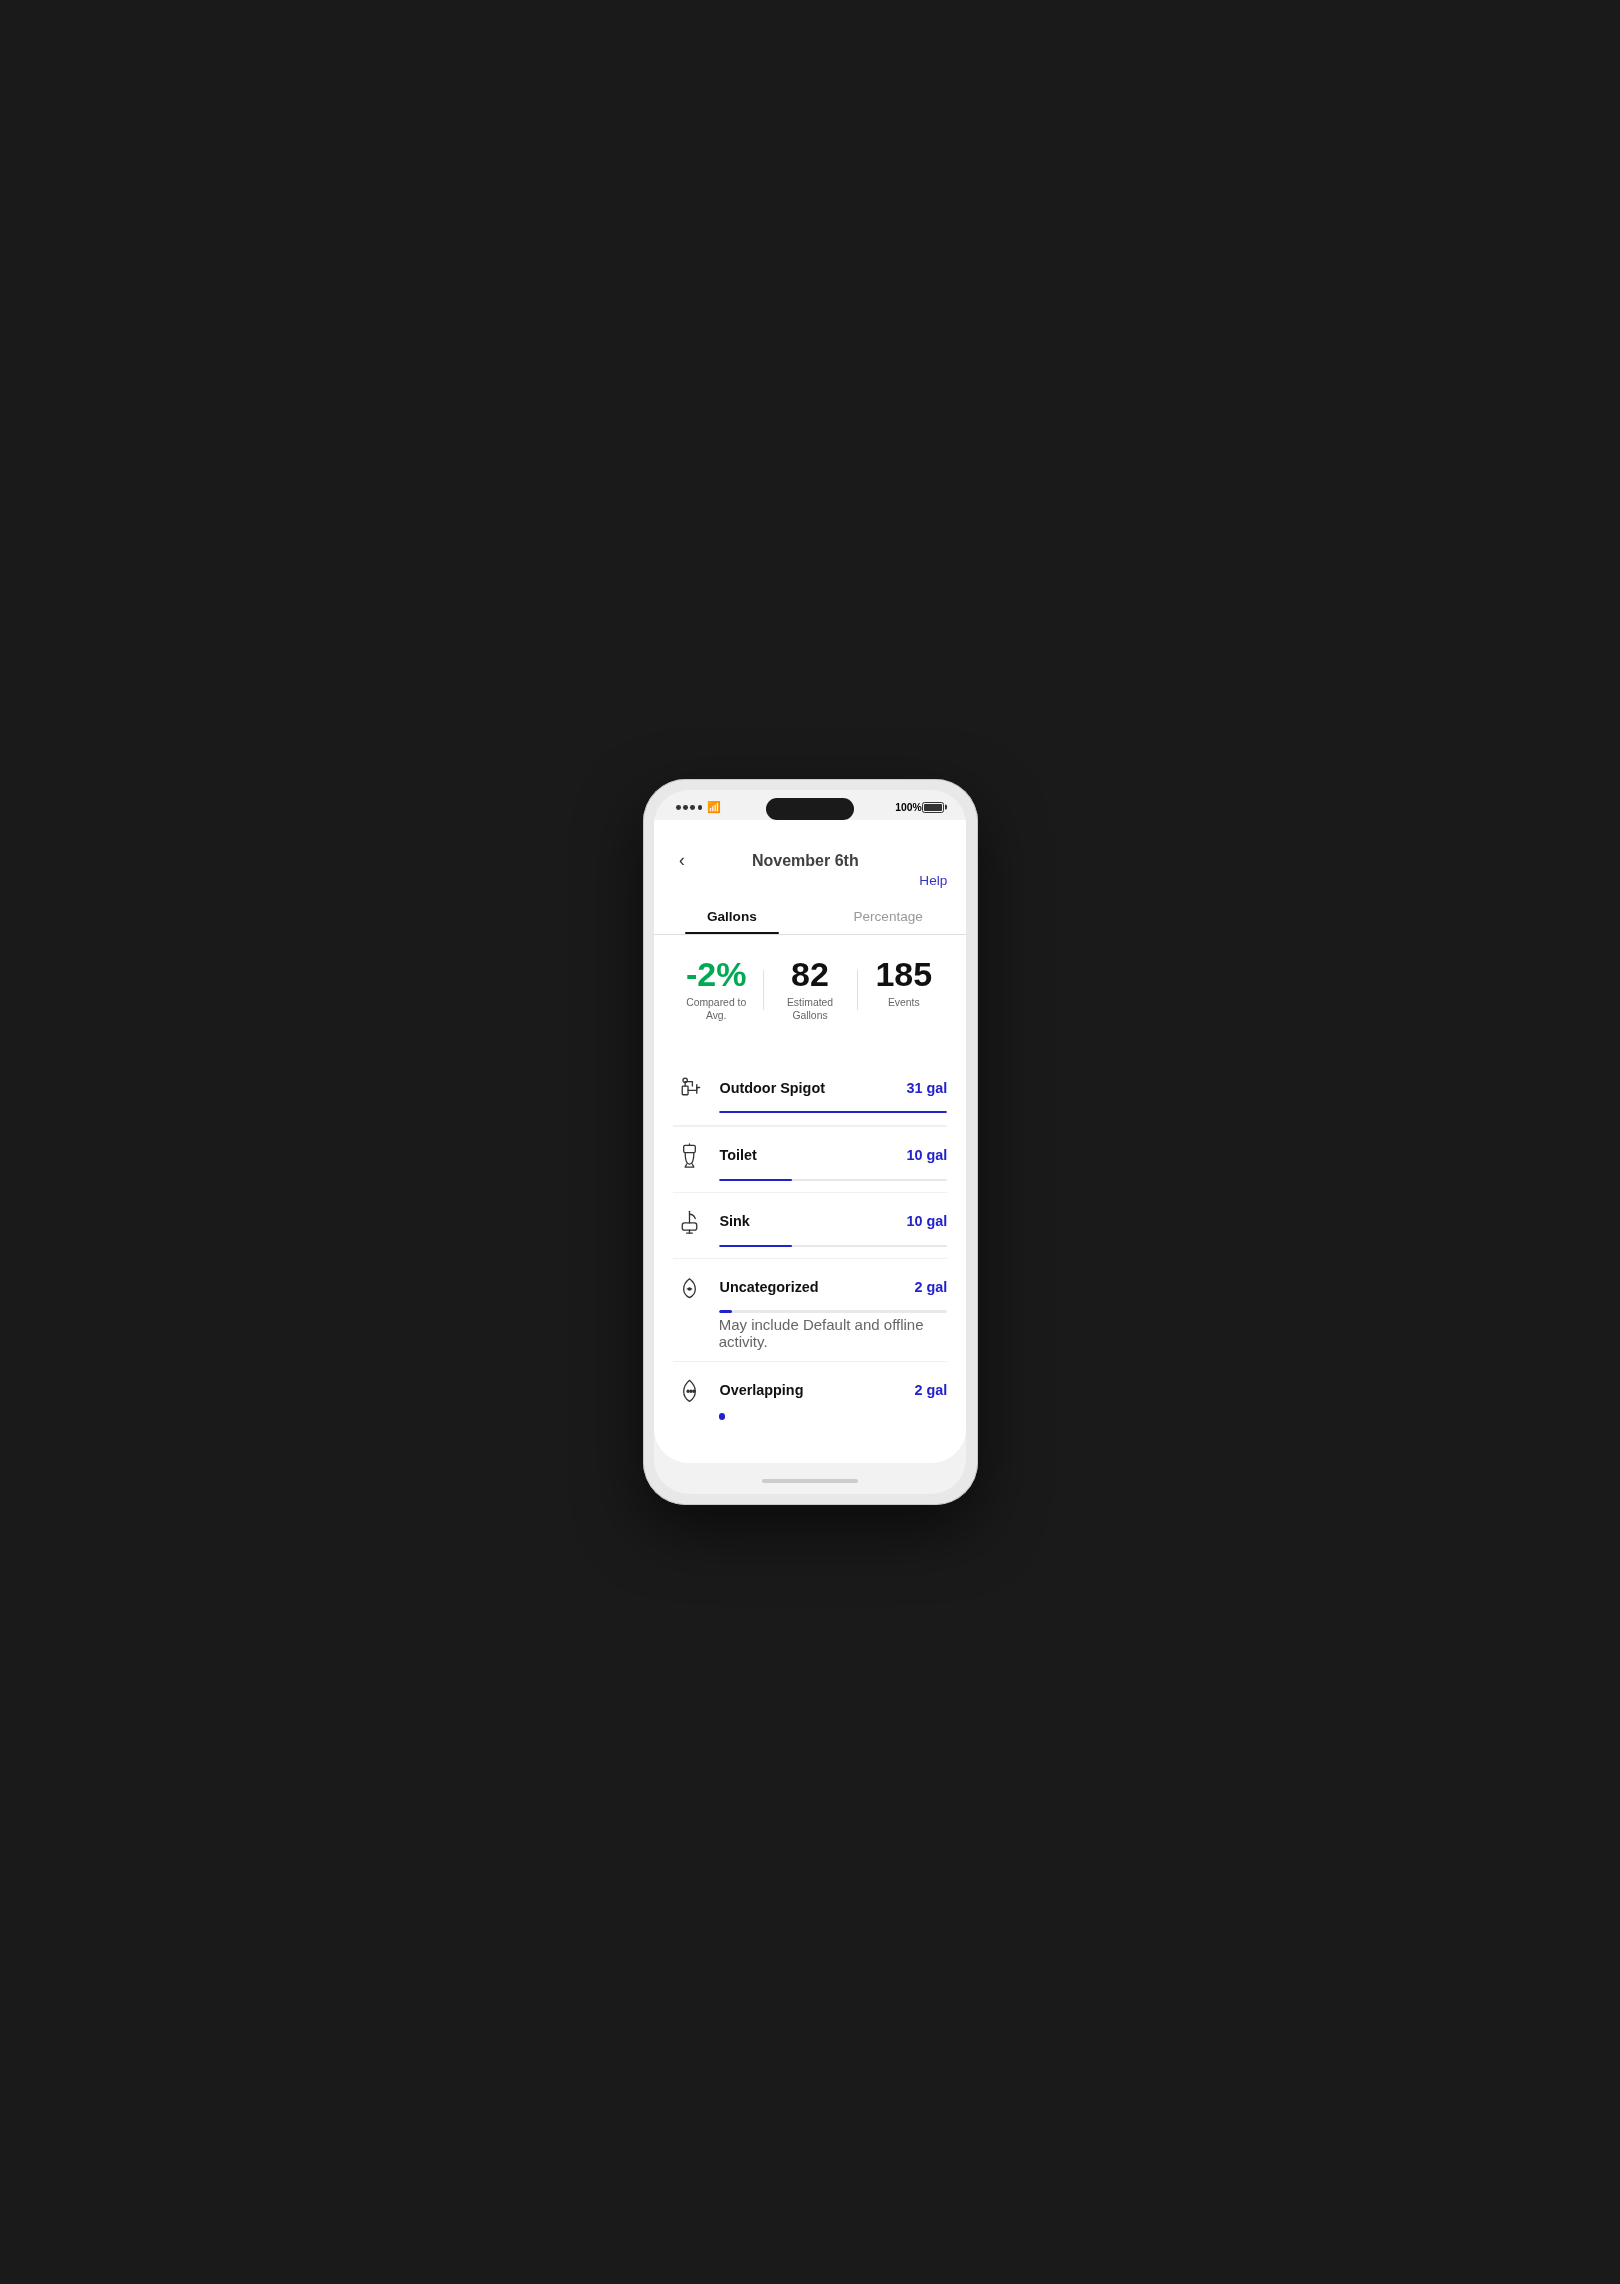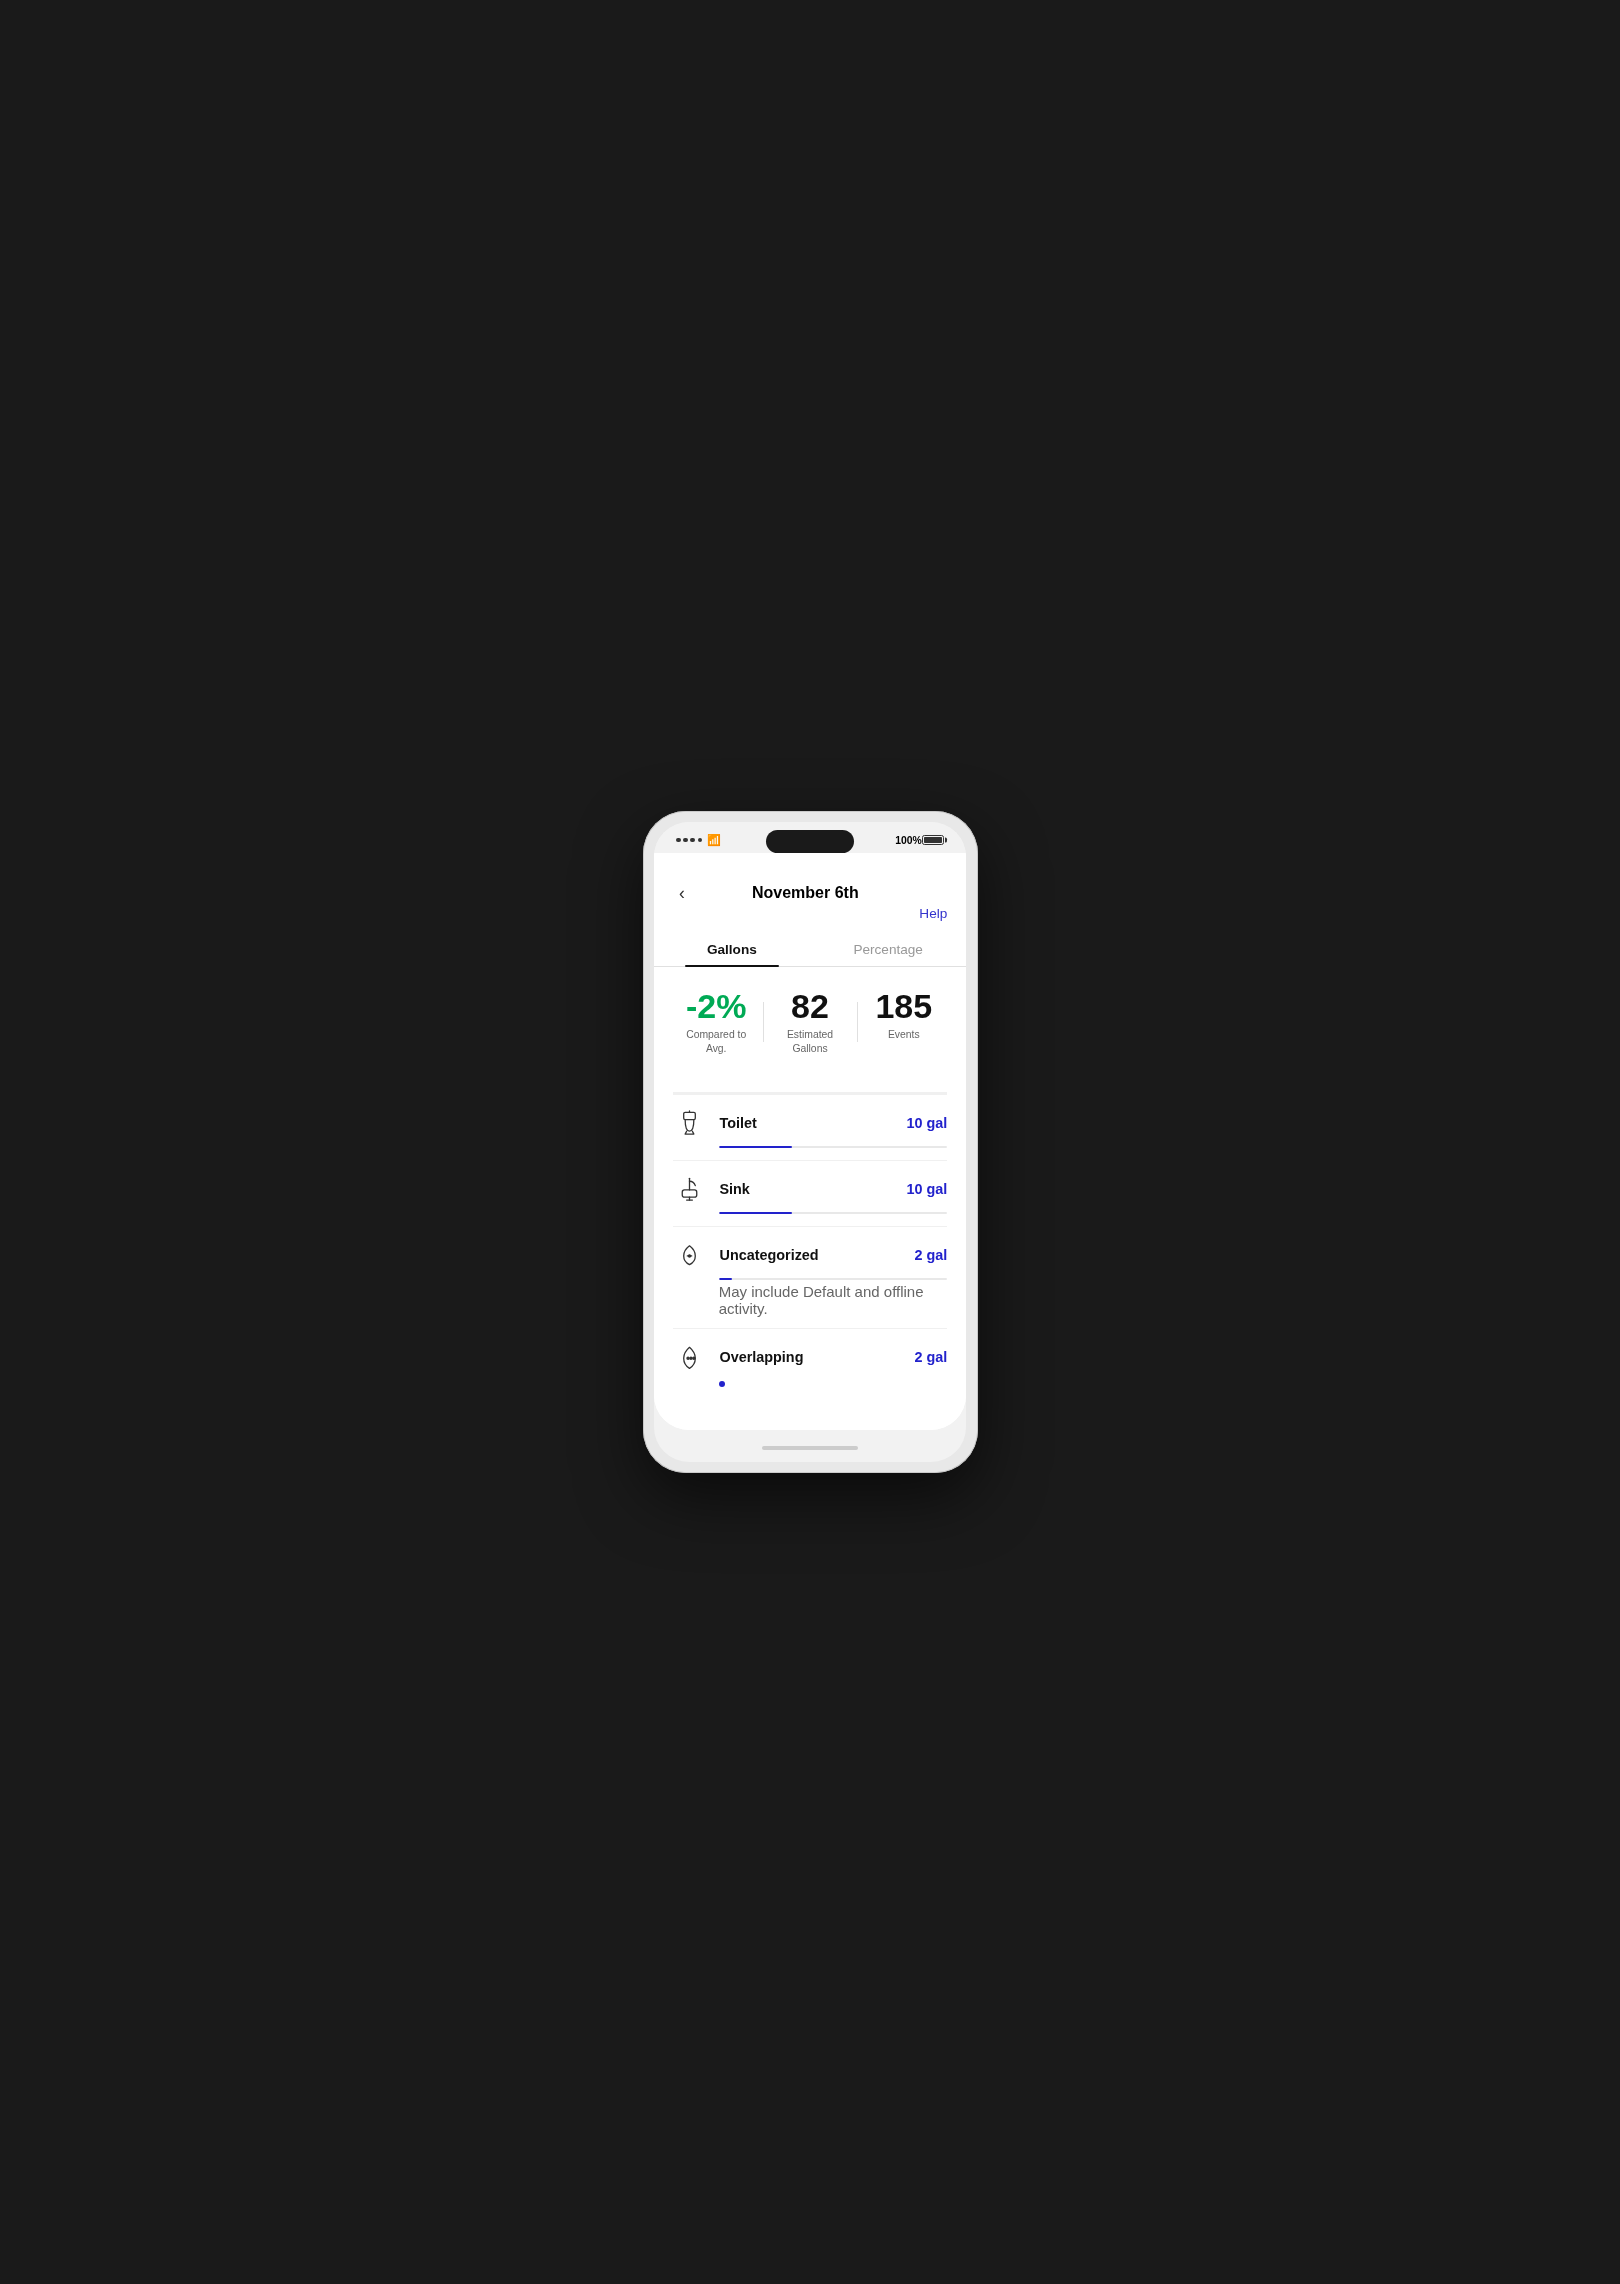--- a/index.html
+++ b/index.html
@@ -113,21 +113,21 @@
     .back-btn {
       font-size: 17.6px;
       color: #333;
       cursor: pointer;
       padding: 3.2px 6.4px;
     }
 
     .nav-title {
       font-size: 16px;
       font-weight: 600;
-      color: #000000;
+      color: #404040;
     }
 
     .help-btn {
       font-size: 13.6px;
       font-weight: 500;
       color: #3333cc;
       cursor: pointer;
       margin-top: 40px;
     }
 
@@ -353,20 +353,39 @@
         </div>
         <div class="divider-line"></div>
         <div class="stat-item">
           <div class="stat-value neutral">185</div>
           <div class="stat-label">Events</div>
         </div>
       </div>
 
       <div class="items-list">
 
+        <div class="usage-item">
+          <div class="usage-item-header">
+            <div class="item-icon">
+              <svg viewBox="0 0 40 40" fill="none" stroke="#333" stroke-width="1.8" stroke-linecap="round" stroke-linejoin="round">
+                <rect x="10" y="18" width="8" height="12" rx="1"></rect>
+                <path d="M18 24 L30 24 L30 20"></path>
+                <path d="M14 18 L14 12 L24 12 L24 18"></path>
+                <circle cx="14" cy="10" r="3"></circle>
+                <path d="M30 20 L34 20"></path>
+                <path d="M30 16 L30 28"></path>
+              </svg>
+            </div>
+            <span class="item-name">Outdoor Spigot</span>
+            <span class="item-gallons">31 gal</span>
+          </div>
+          <div class="usage-bar-container">
+            <div class="usage-bar" style="width:100%"></div>
+          </div>
+        </div>
         <div class="separator"></div>
 
         <div class="separator"></div>
 
         <div class="separator"></div>
 
         <div class="usage-item">
           <div class="usage-item-header">
             <div class="item-icon">
               <svg viewBox="0 0 40 40" fill="none" stroke="#333" stroke-width="1.8" stroke-linecap="round" stroke-linejoin="round">

